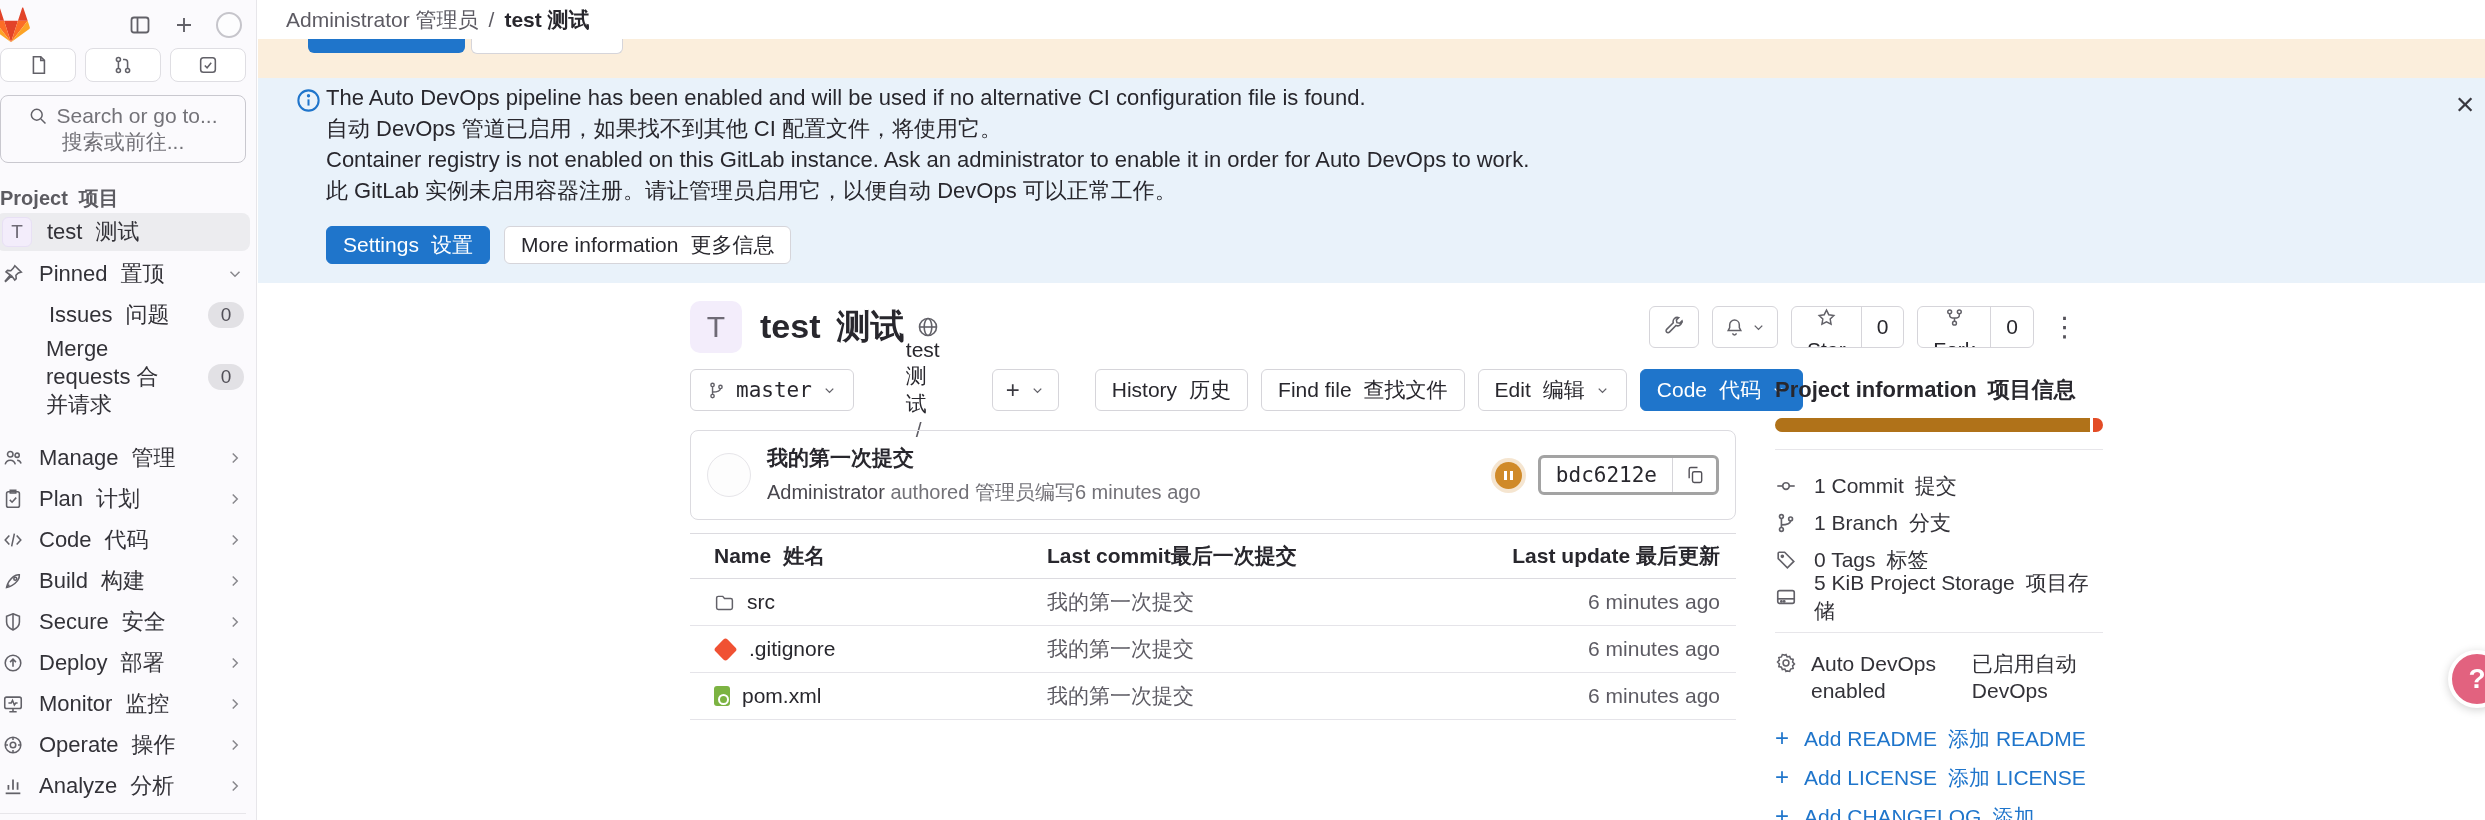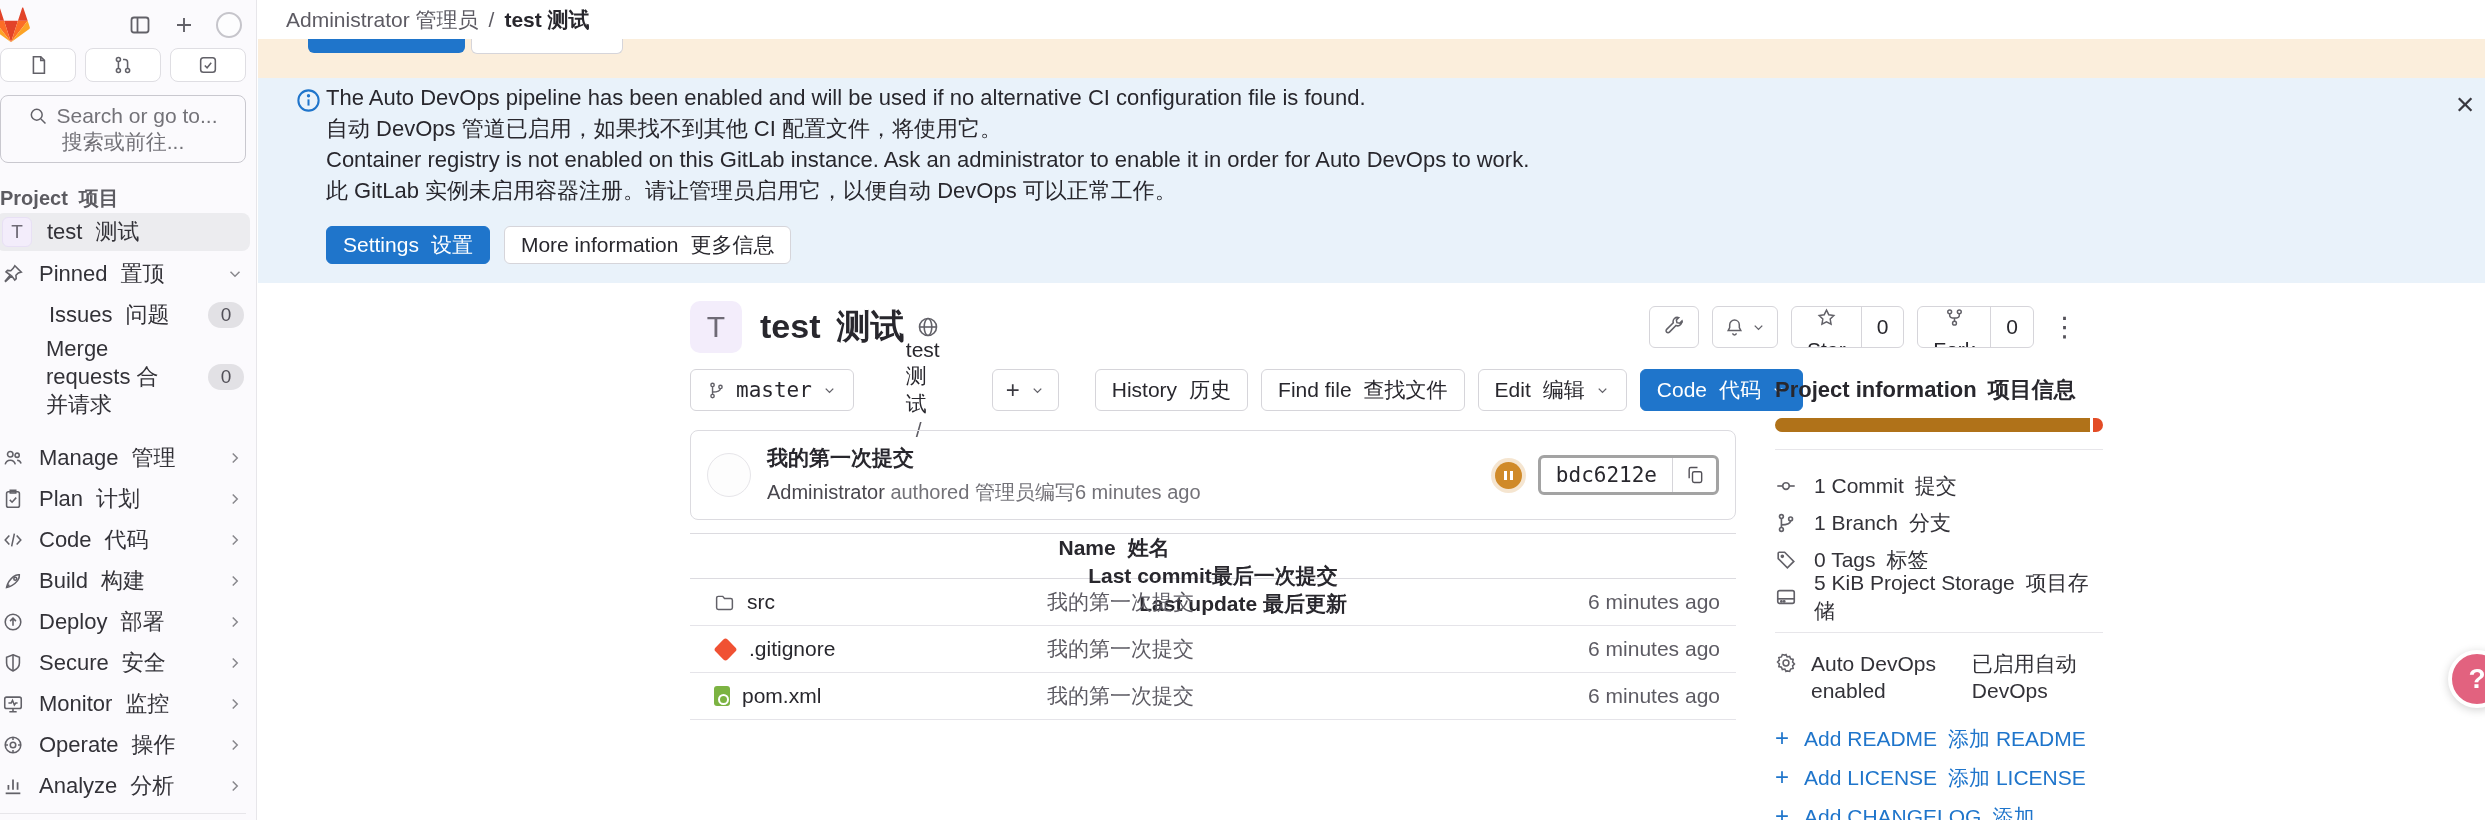--- a/index.html
+++ b/index.html
@@ -91,21 +91,21 @@
   .commit-right { margin-left:auto; display:flex; align-items:center; gap:16px; }
   .status-paused { width:27px; height:27px; border-radius:50%; background:#d08a29;
     box-shadow:0 0 0 4px rgba(208,138,41,.22); display:flex; align-items:center; justify-content:center; gap:3px; }
   .status-paused i { display:block; width:3px; height:9px; background:#fff; }
   .sha-group { display:flex; align-items:stretch; height:40px; border:3px solid #a3a3a3; border-radius:6px; overflow:hidden; background:#fff; }
   .sha { display:flex; align-items:center; padding:0 15px; font-size:21px; }
   .copy-seg { display:flex; align-items:center; justify-content:center; width:44px; border-left:1px solid #d6d5da; color:#535158; }
 
   .tree { position:absolute; left:432px; top:533px; width:1046px; font-size:21px; }
   .tree-header { display:flex; align-items:center; height:46px; border-top:1px solid #dcdbe0;
-    border-bottom:1px solid #dcdbe0; font-weight:bold;flex-direction:column; }
+    border-bottom:1px solid #dcdbe0; font-weight:bold; }
   .tree-row { display:flex; align-items:center; height:47px; border-bottom:1px solid #e5e4e9; }
   .col-name { width:357px; padding-left:24px; display:flex; align-items:center; gap:12px; }
   .col-commit { flex:1; color:#5d5b63; }
   .tree-header .col-commit { color:#28272d; }
   .col-update { width:300px; text-align:right; padding-right:16px; color:#5d5b63; }
   .tree-header .col-update { color:#28272d; }
   .pair .zh { margin-left:11px; }
   .diamond { width:17px; height:17px; background:#f05133; transform:rotate(45deg); border-radius:3px; margin:0 3px; flex:none; }
   .greenfile { width:16px; height:20px; background:#7cb342; border-radius:3px; position:relative; flex:none; }
   .greenfile::after { content:""; position:absolute; left:4px; top:8px; width:7px; height:7px;
@@ -305,42 +305,42 @@
     <span class="sb-chev">
           <svg width="18" height="18" viewBox="0 0 24 24" fill="none" stroke="currentColor" stroke-width="2">
             <polyline points="9,6 15,12 9,18"></polyline>
           </svg>
         </span>
   </div>
 
   <div class="sb-item">
     <span class="ico">
       <svg width="22" height="22" viewBox="0 0 24 24" fill="none" stroke="currentColor" stroke-width="1.7">
+            <path d="M12 3l7 2.8V12c0 4.6-3.4 7.2-7 8.7-3.6-1.5-7-4.1-7-8.7V5.8z"></path>
+            <line x1="12" y1="3" x2="12" y2="20.7"></line>
+          </svg>
+    </span>
+    <span>Secure</span>
+    <span class="zh">安全</span>
+    <span class="sb-chev">
+          <svg width="18" height="18" viewBox="0 0 24 24" fill="none" stroke="currentColor" stroke-width="2">
+            <polyline points="9,6 15,12 9,18"></polyline>
+          </svg>
+        </span>
+  </div>
+
+  <div class="sb-item">
+    <span class="ico">
+      <svg width="22" height="22" viewBox="0 0 24 24" fill="none" stroke="currentColor" stroke-width="1.7">
             <circle cx="12" cy="12" r="8.5"></circle>
             <path d="M12 16V8M8.8 11l3.2-3.2L15.2 11"></path>
           </svg>
     </span>
     <span>Deploy</span>
     <span class="zh">部署</span>
-    <span class="sb-chev">
-          <svg width="18" height="18" viewBox="0 0 24 24" fill="none" stroke="currentColor" stroke-width="2">
-            <polyline points="9,6 15,12 9,18"></polyline>
-          </svg>
-        </span>
-  </div>
-
-  <div class="sb-item">
-    <span class="ico">
-      <svg width="22" height="22" viewBox="0 0 24 24" fill="none" stroke="currentColor" stroke-width="1.7">
-            <path d="M12 3l7 2.8V12c0 4.6-3.4 7.2-7 8.7-3.6-1.5-7-4.1-7-8.7V5.8z"></path>
-            <line x1="12" y1="3" x2="12" y2="20.7"></line>
-          </svg>
-    </span>
-    <span>Secure</span>
-    <span class="zh">安全</span>
     <span class="sb-chev">
           <svg width="18" height="18" viewBox="0 0 24 24" fill="none" stroke="currentColor" stroke-width="2">
             <polyline points="9,6 15,12 9,18"></polyline>
           </svg>
         </span>
   </div>
 
   <div class="sb-item">
     <span class="ico">
       <svg width="22" height="22" viewBox="0 0 24 24" fill="none" stroke="currentColor" stroke-width="1.7">

